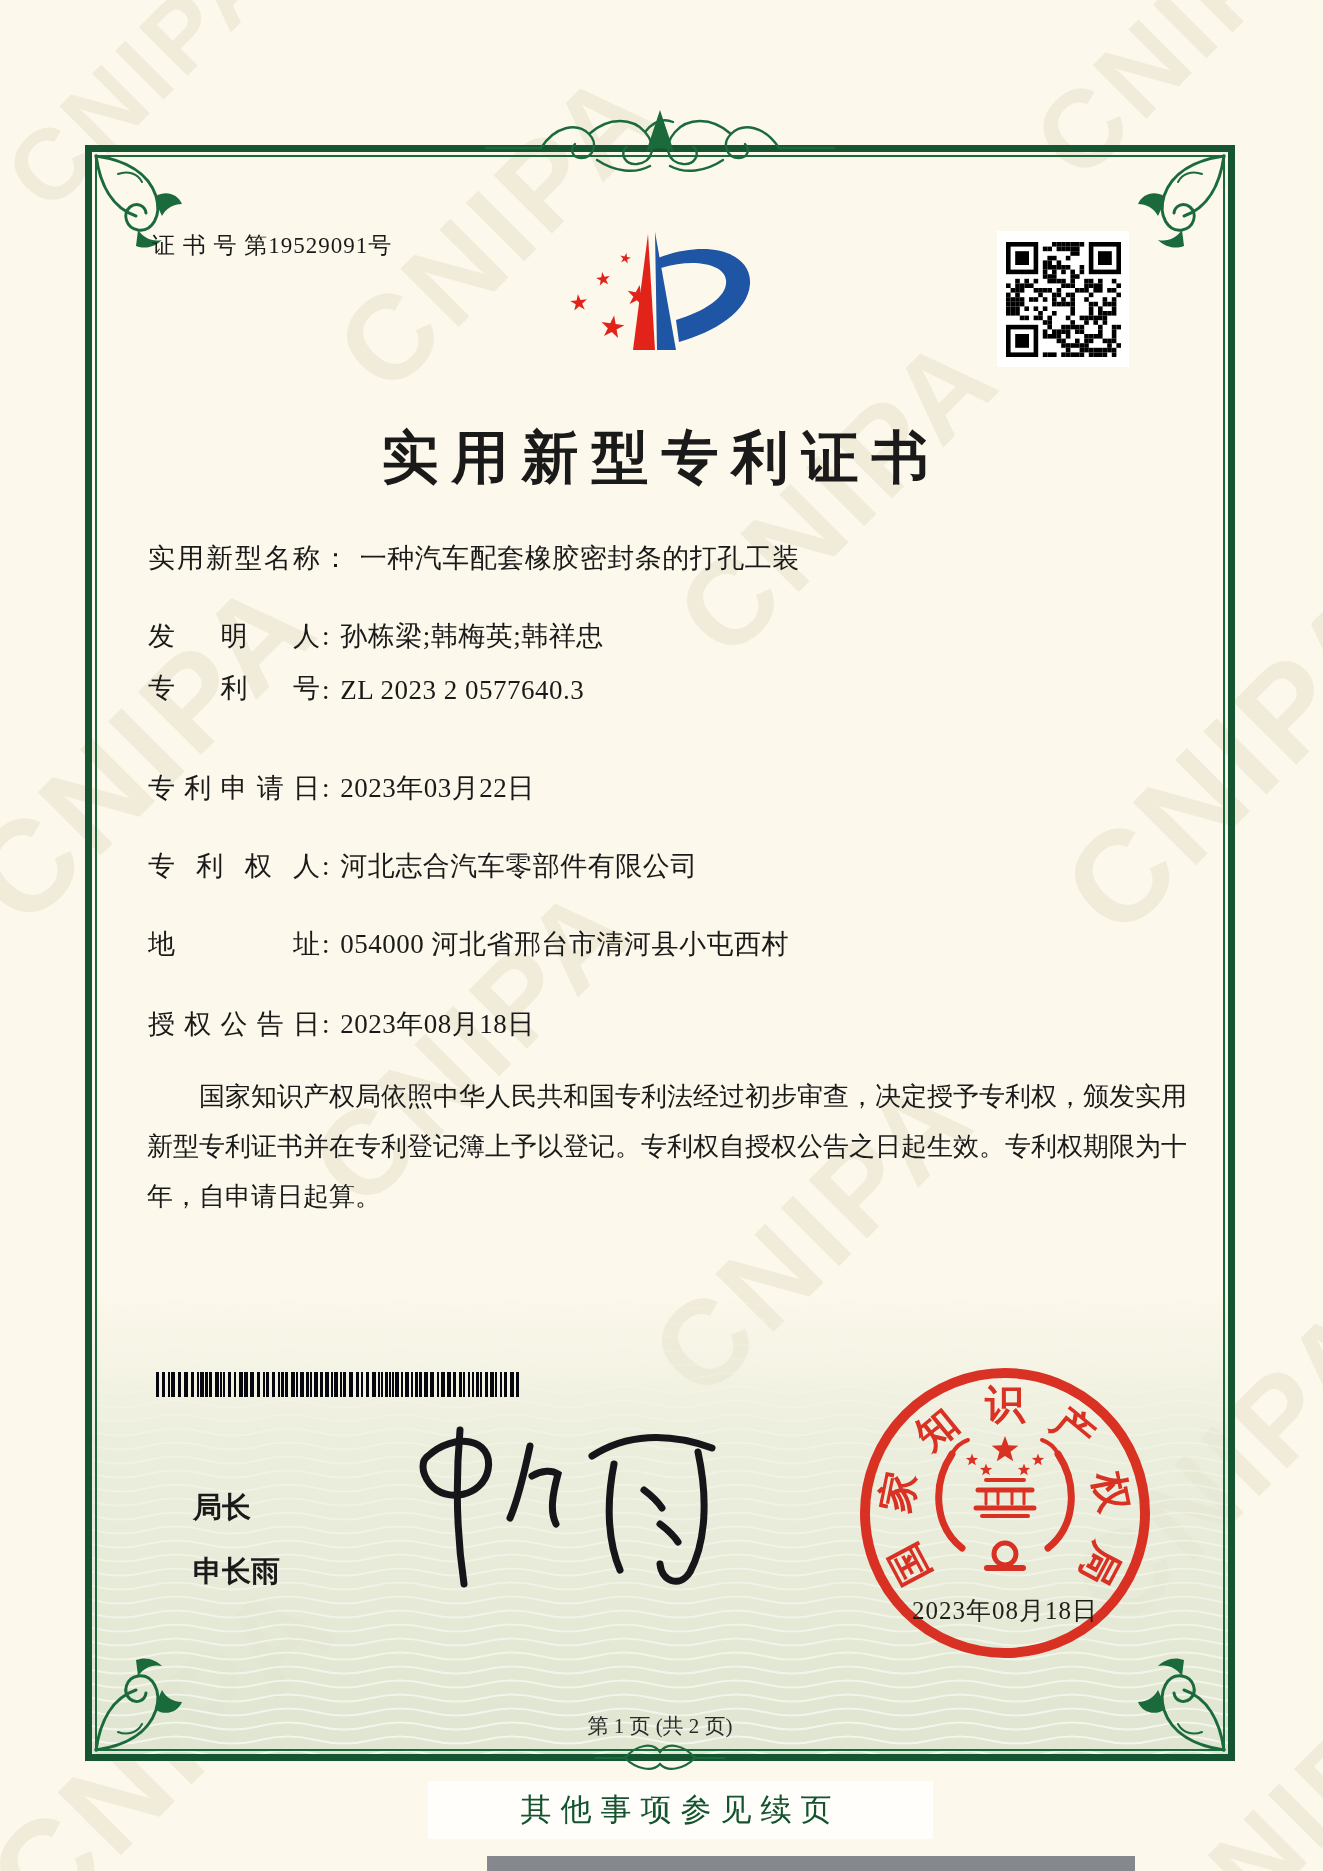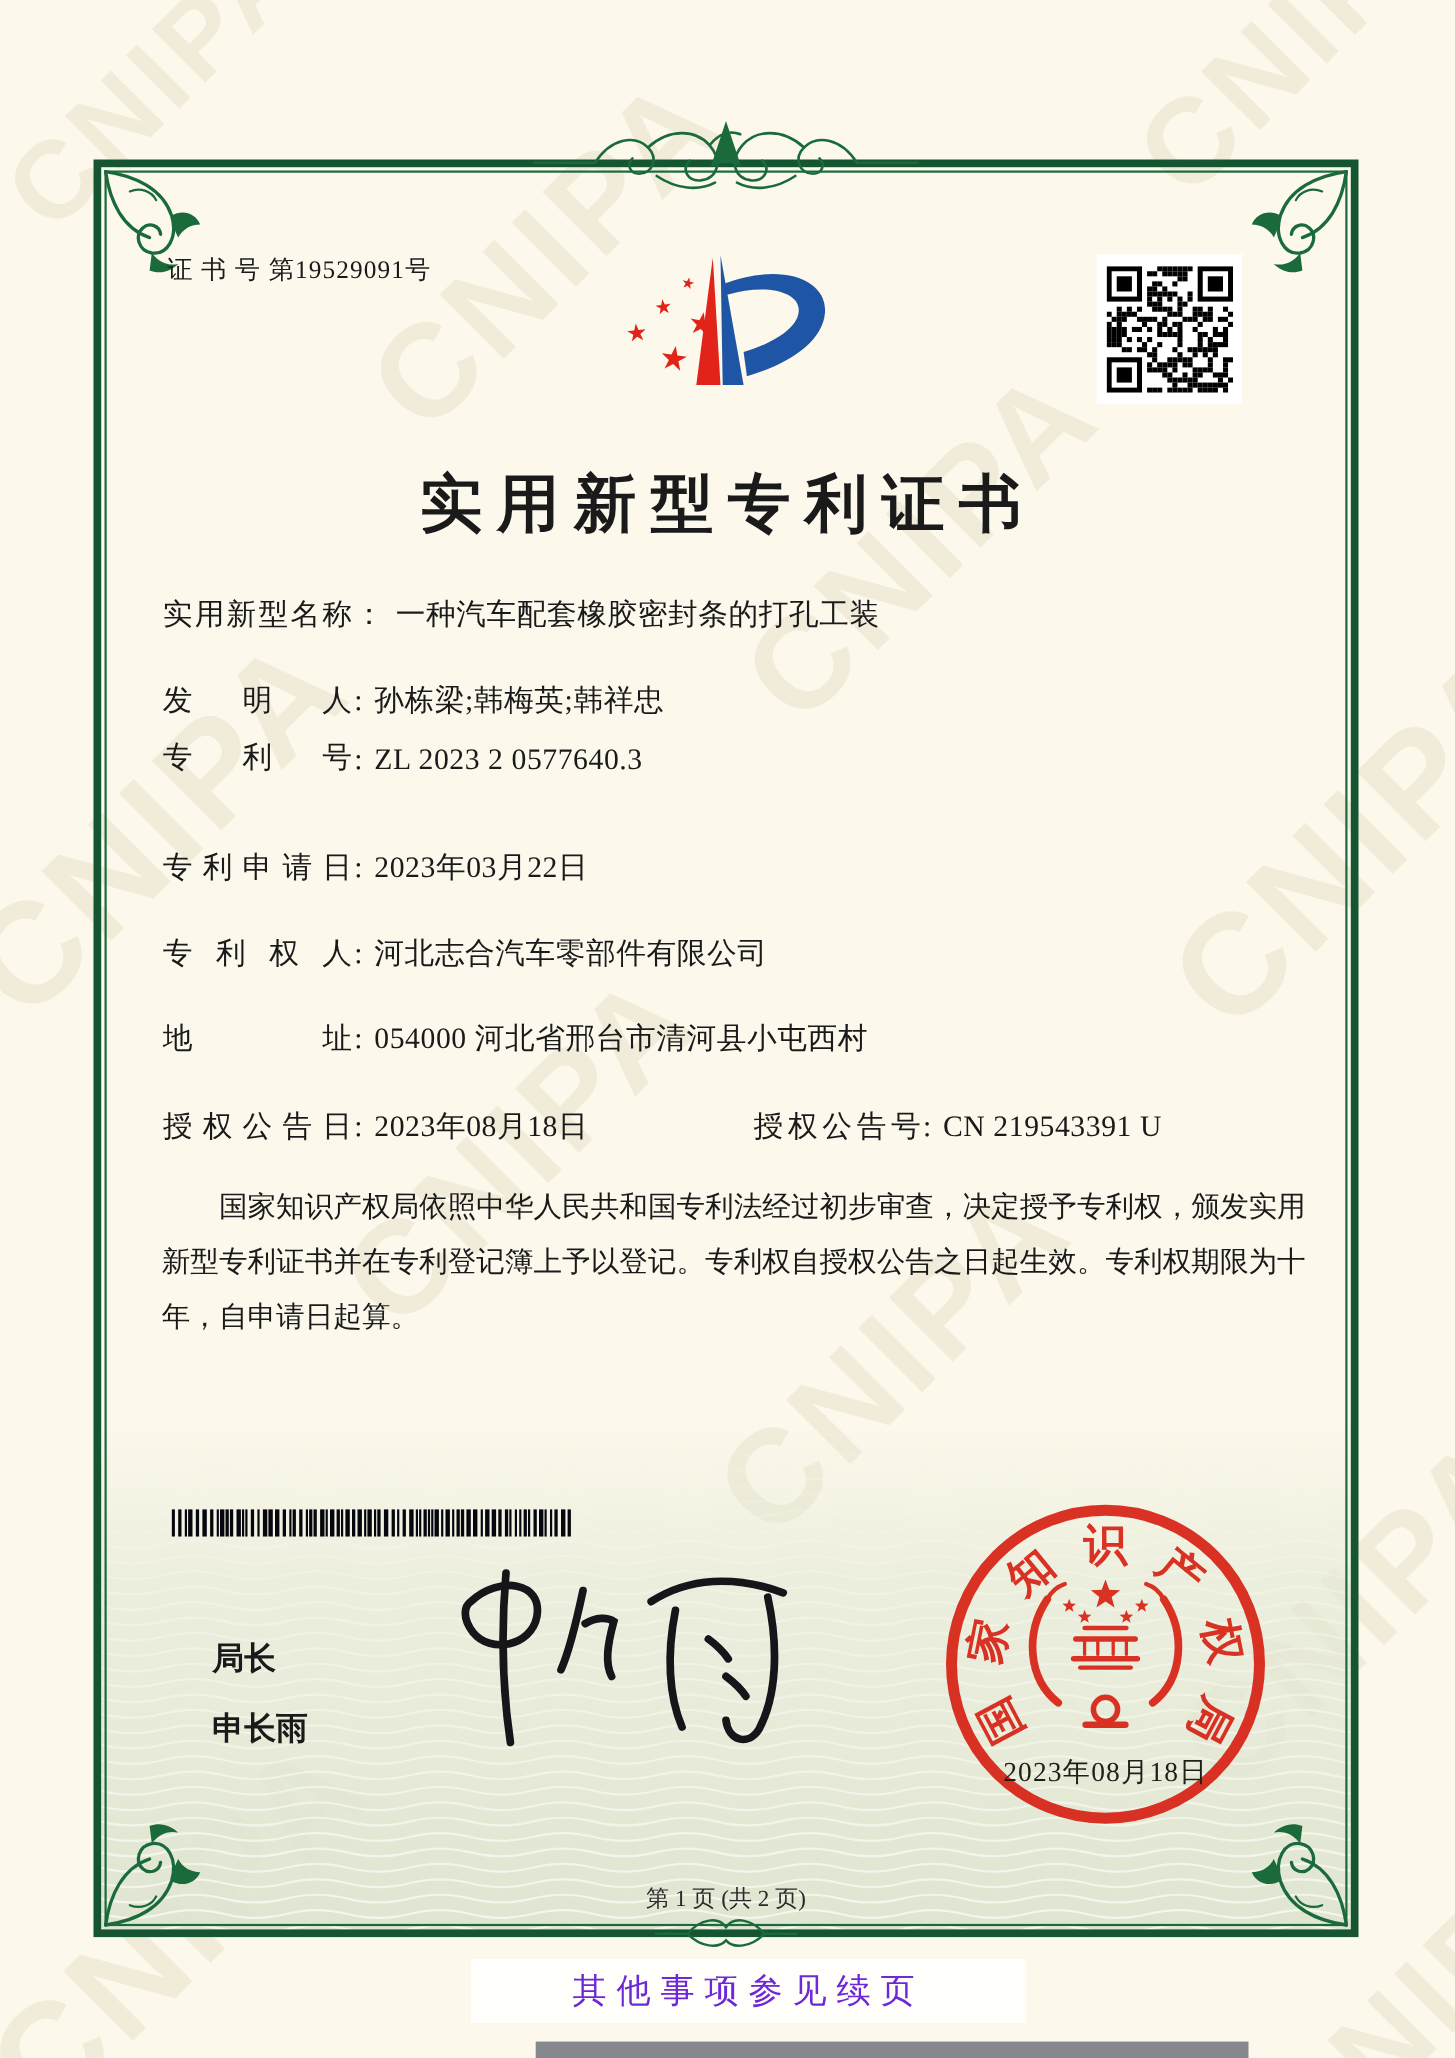--- a/index.html
+++ b/index.html
@@ -88,21 +88,21 @@
     position:absolute; left:0; top:236px; width:100%; text-align:center;
     font-size:25px; color:#15150f; z-index:2; letter-spacing:1px;
   }
 
   
   #page-footer { position:absolute; left:85px; top:1712px; width:1150px; z-index:5;
     text-align:center; font-size:21px; color:#2a2a2a; }
   #continuation {
     position:absolute; left:428px; top:1781px; width:505px; height:58px; z-index:4;
     background:#fffefb; display:flex; align-items:center; justify-content:center;
-    font-size:31px; letter-spacing:9px; color:#6d28d9;
+    font-size:31px; letter-spacing:9px; color:#14532d;
   }
   #scan-edge { position:absolute; left:487px; top:1856px; width:648px; height:15px;
     background:#85898d; z-index:4; }
 </style>
 </head>
 <body>
 
 <div id="watermarks">
     <div class="wm" style="left: -25px; top: 15px; font-size: 100px;">CNIPA</div>
     <div class="wm" style="left: 300px; top: 160px; font-size: 120px;">CNIPA</div>
@@ -483,24 +483,20 @@
   <span class="flabel">专利权人</span><span class="fcolon">:</span>
   <span class="fvalue">河北志合汽车零部件有限公司</span>
 </div>
 <div class="field-row" style="top:926px">
   <span class="flabel">地址</span><span class="fcolon">:</span>
   <span class="fvalue">054000 河北省邢台市清河县小屯西村</span>
 </div>
 <div class="field-row" style="top:1006px">
   <span class="flabel">授权公告日</span><span class="fcolon">:</span>
   <span class="fvalue">2023年08月18日</span>
-  <span class="grant-group2">
-    <span class="flabel-sm">授权公告号</span><span class="fcolon">:</span>
-    <span class="fvalue">CN 219543391 U</span>
-  </span>
 </div>
 
 <div id="paragraphs">
   <p>国家知识产权局依照中华人民共和国专利法经过初步审查，决定授予专利权，颁发实用新型专利证书并在专利登记簿上予以登记。专利权自授权公告之日起生效。专利权期限为十年，自申请日起算。</p>
 </div>
 
 <svg id="barcode" width="368" height="25">
     <rect x="0" y="0" width="3" height="25" fill="#06060e"></rect>
     <rect x="6" y="0" width="3" height="25" fill="#06060e"></rect>
     <rect x="12" y="0" width="2" height="25" fill="#06060e"></rect>

